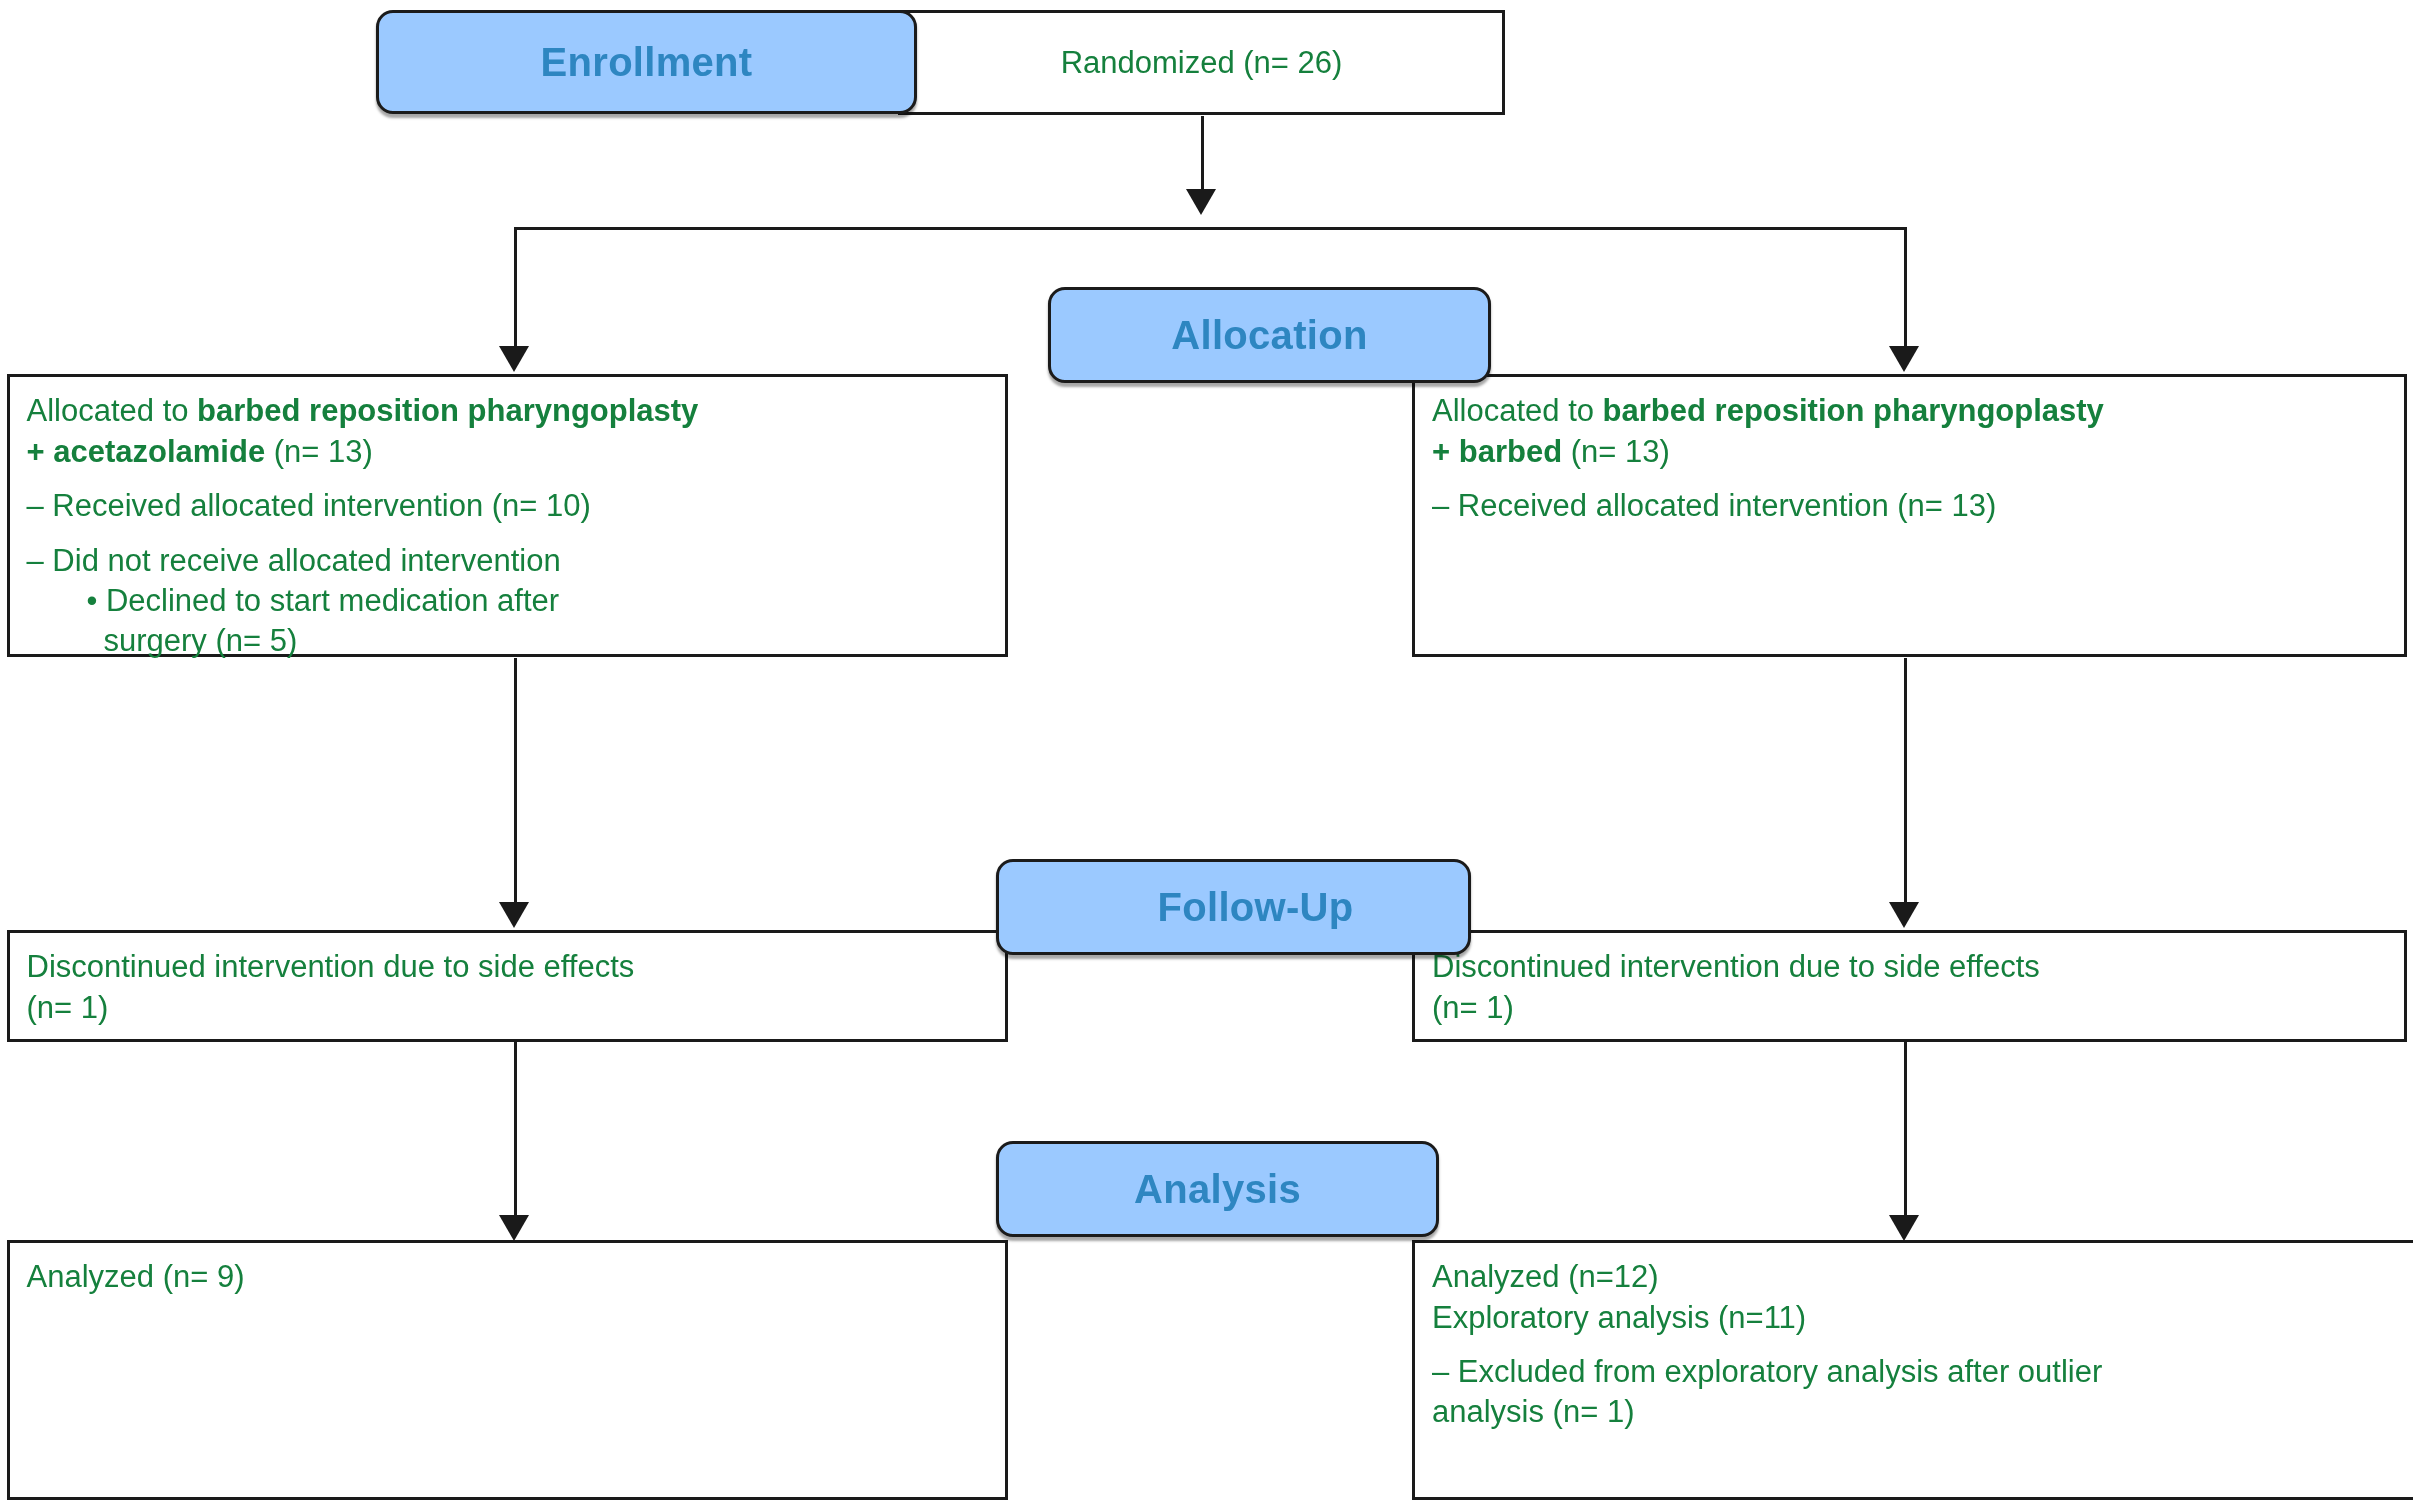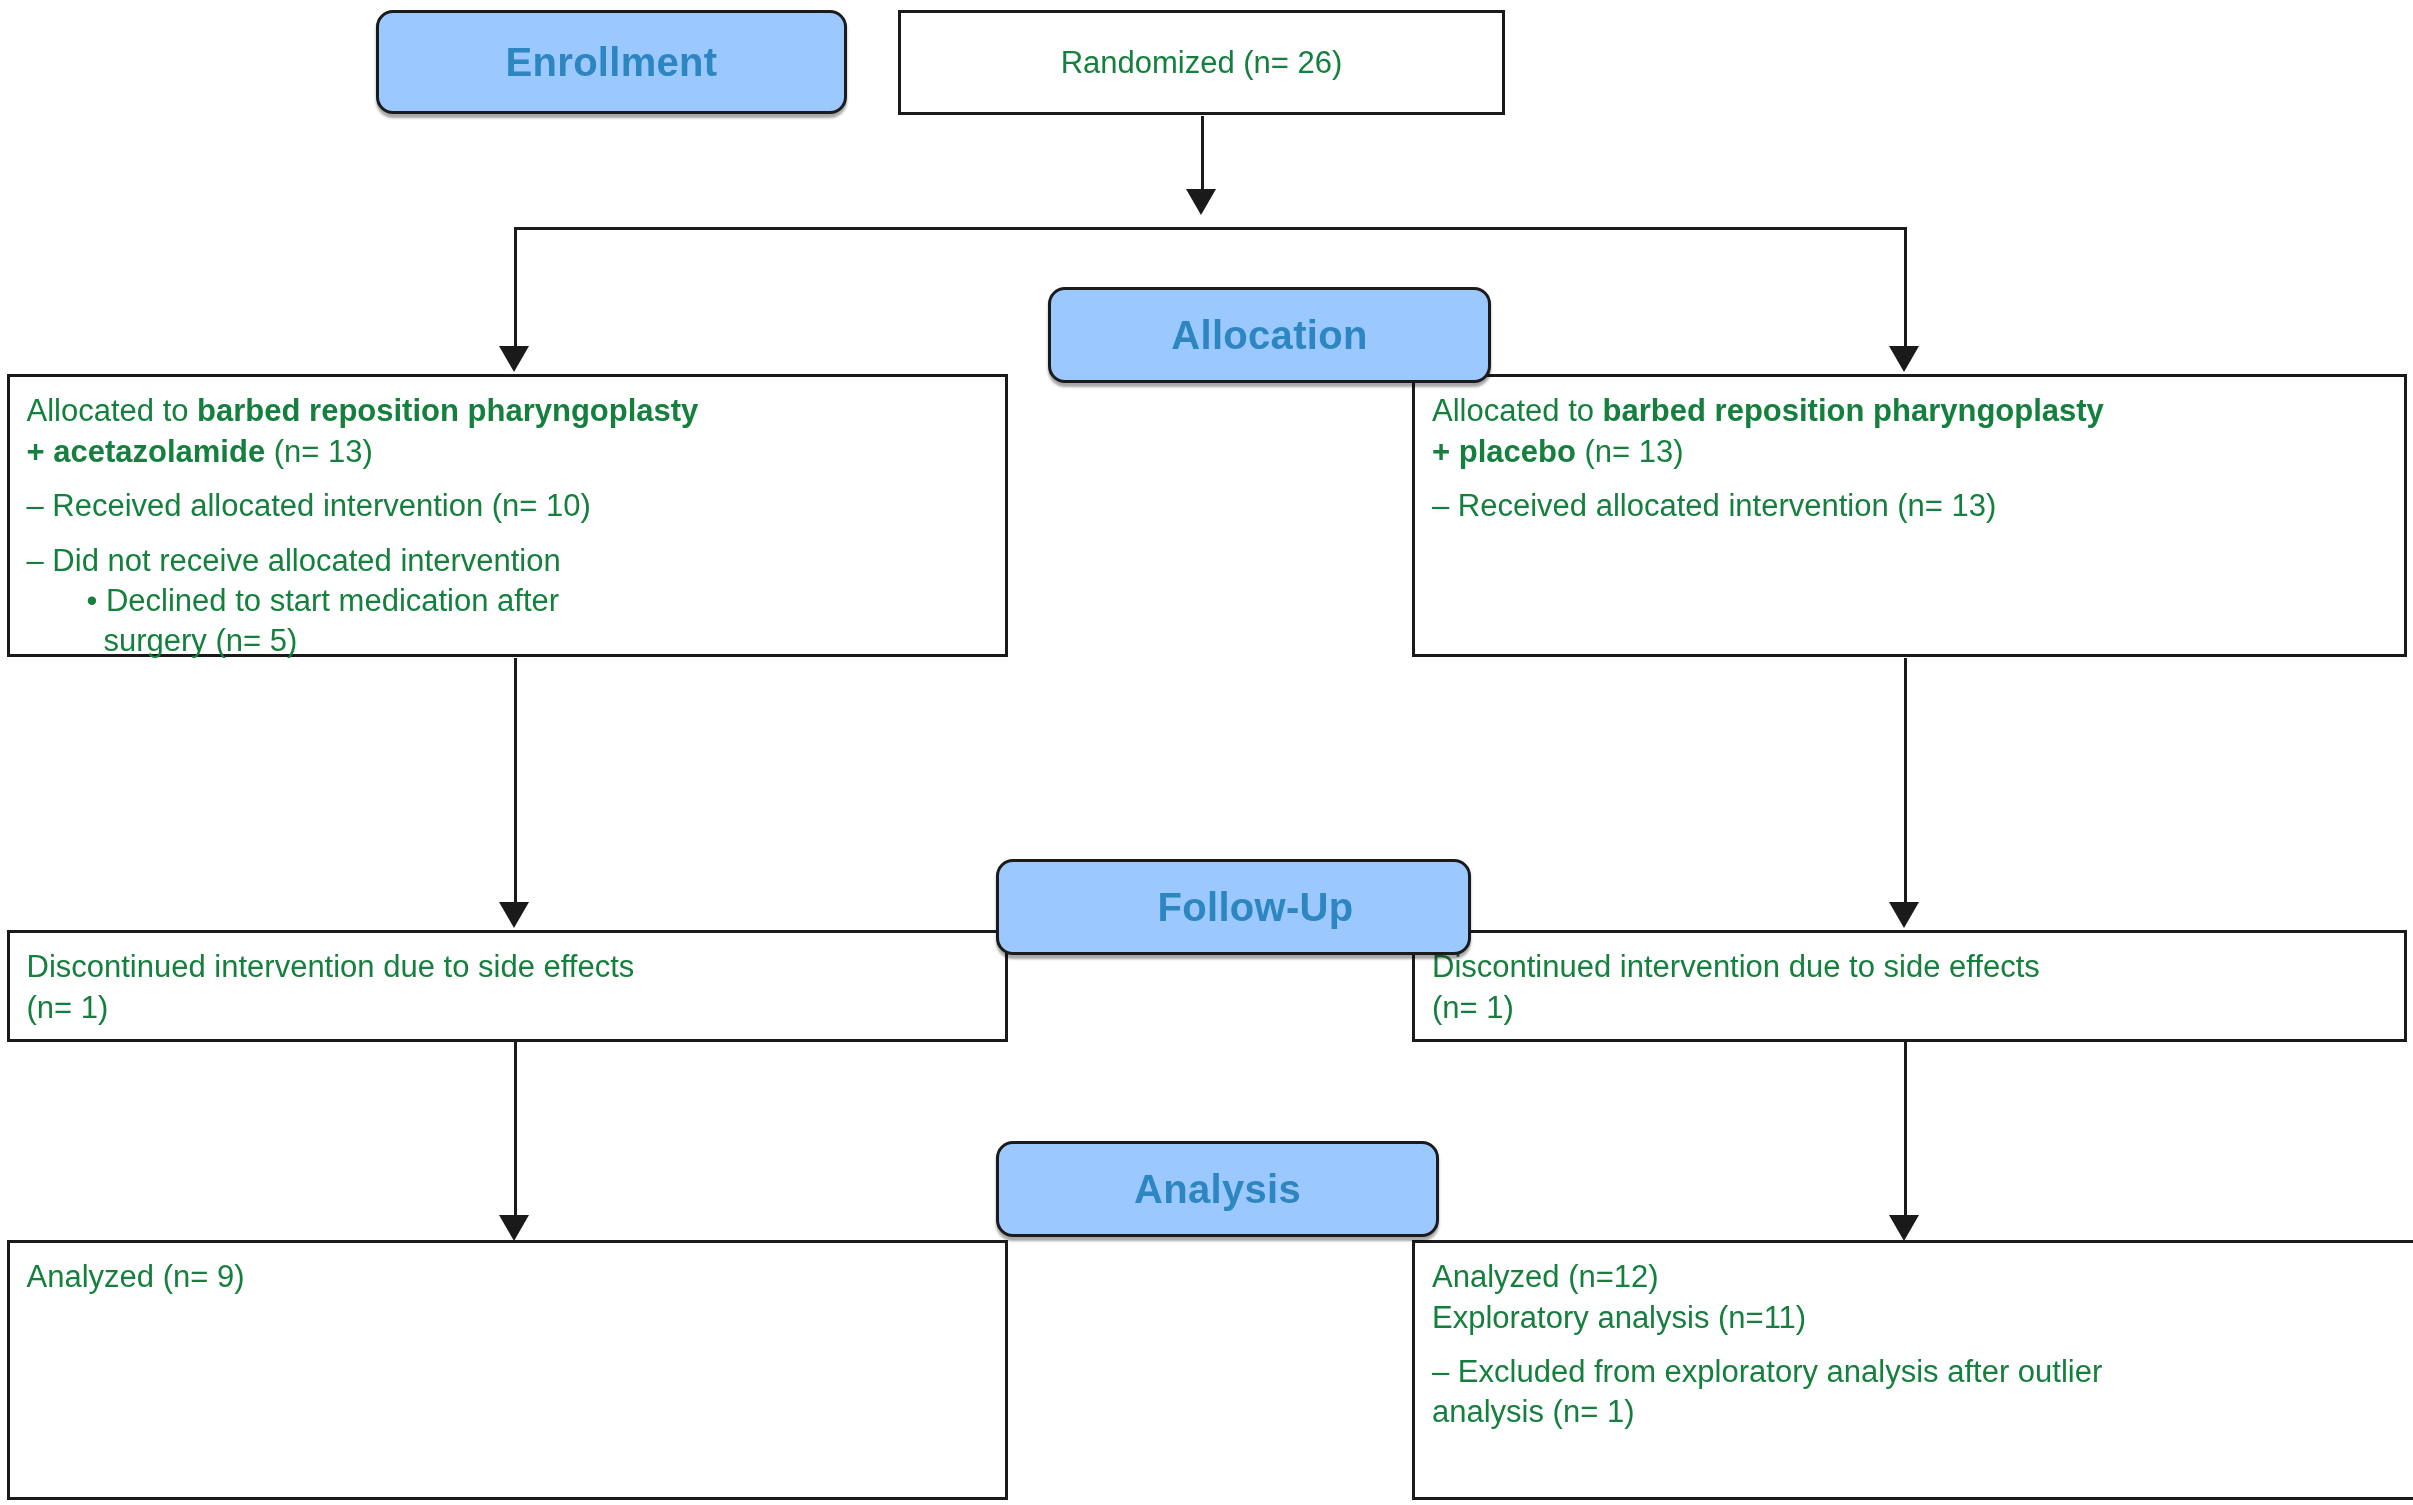--- a/index.html
+++ b/index.html
@@ -79,21 +79,21 @@
   .ln.sp { margin-top: 14.3px; }
   .bd { font-weight: bold; }
   .ind { display: block; padding-left: 77px; text-indent: -17px; }
   .ind2 { display: block; padding-left: 77px; }
 </style>
 </head>
 <body>
 
 <div id="canvas">
 
-  <div class="pill" style="left:376px; top:10.4px; width:471px; height:104px;">
+  <div class="pill" style="left:376px; top:10.4px; width:541px; height:104px;">
     <span>Enrollment</span>
   </div>
 
   <div class="node center" style="left:898px; top:10.4px; width:607px; height:105px;">
     <div class="pad">
       <span class="ln">Randomized (n= 26)</span>
     </div>
   </div>
 
   <div class="vline" style="left:1201px; top:116px; height:83px;"></div>
@@ -116,21 +116,21 @@
       <span class="ln sp">– Received allocated intervention (n=  10)</span>
       <span class="ln sp">– Did not receive allocated intervention</span>
       <span class="ind sp">• Declined to start medication after</span>
       <span class="ind2">surgery (n= 5)</span>
     </div>
   </div>
 
   <div class="node" style="left:1412px; top:374px; width:995px; height:283px;">
     <div class="pad">
       <span class="ln"><span>Allocated to </span><span class="bd">barbed reposition pharyngoplasty</span></span>
-      <span class="ln"><span class="bd">+ placebo</span><span> (n= 13)</span></span>
+      <span class="ln"><span class="bd">+ barbed</span><span> (n= 13)</span></span>
       <span class="ln sp">– Received allocated intervention (n= 13)</span>
     </div>
   </div>
 
   <div class="vline" style="left:514px; top:658px; height:247px;"></div>
   <div class="arrowhead" style="left:499px; top:902px;"></div>
   <div class="vline" style="left:1904px; top:658px; height:247px;"></div>
   <div class="arrowhead" style="left:1889px; top:902px;"></div>
 
   <div class="pill" style="left:996px; top:859px; width:475px; height:96px;padding-left:44px;">

